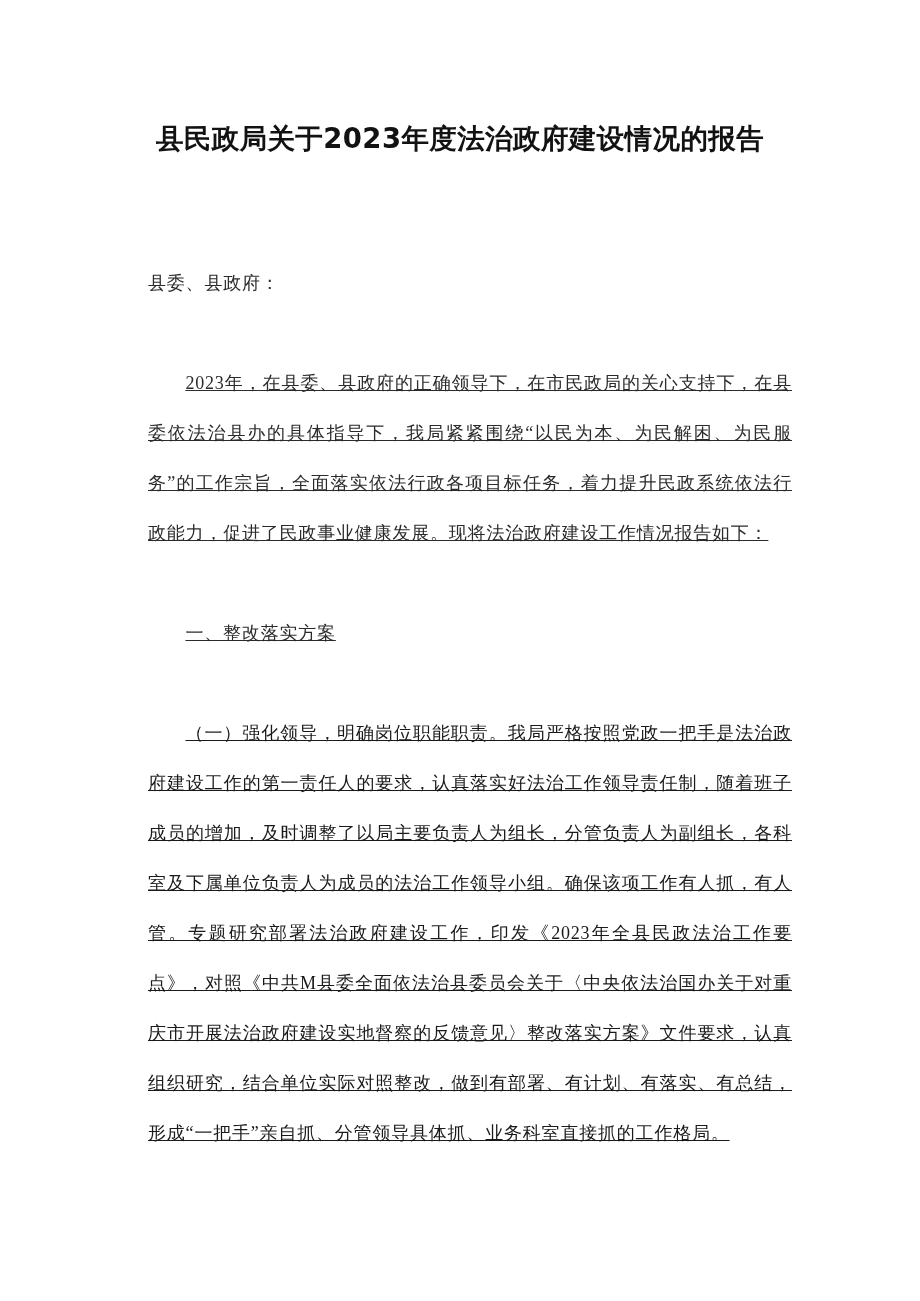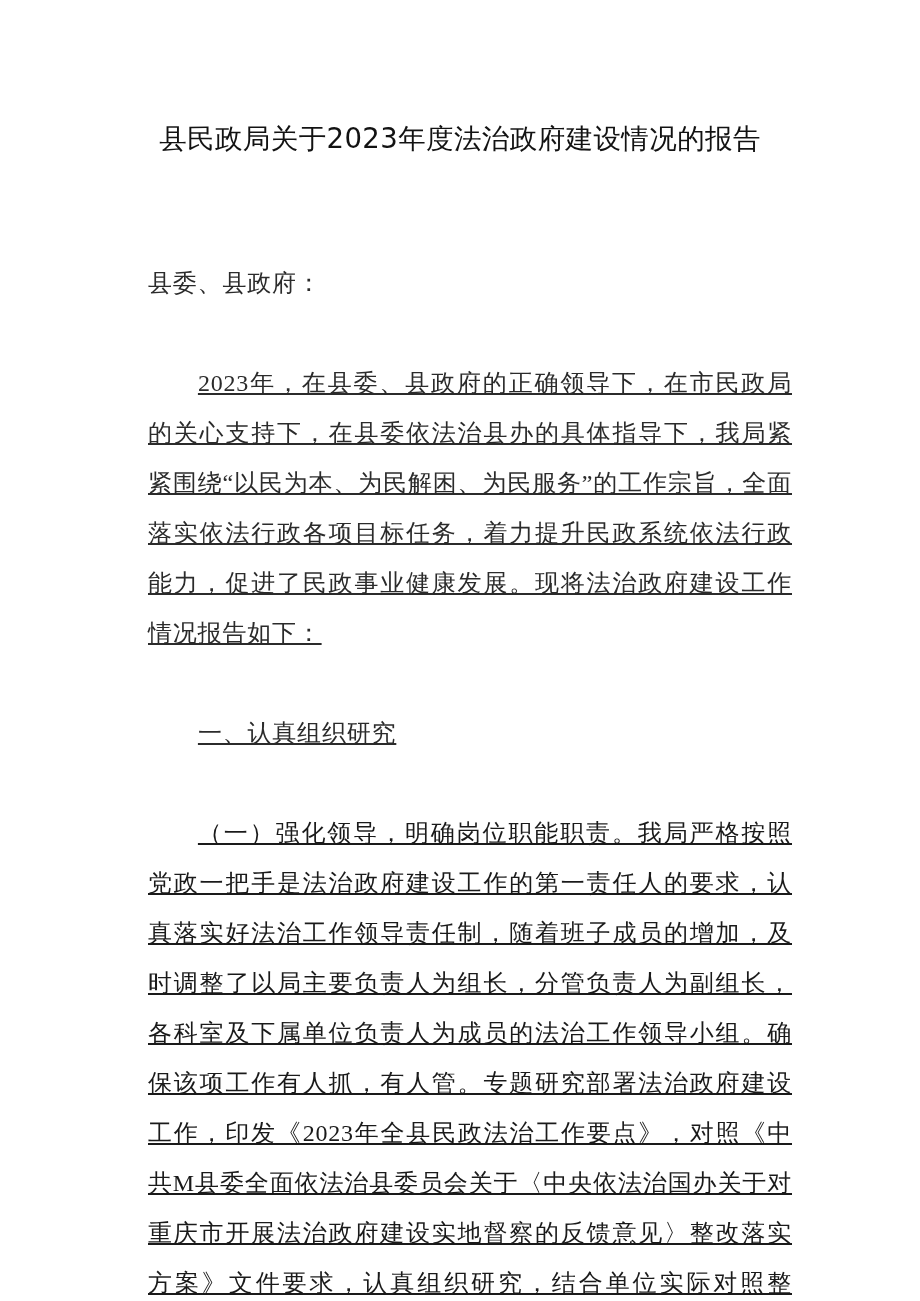--- a/index.html
+++ b/index.html
@@ -25,40 +25,40 @@
   }
 
   
   .doc-title {
     position: absolute;
     left: 115px;
     top: 118px;
     width: 690px;
     text-align: center;
     font-family: "DejaVu Sans", "Liberation Sans", sans-serif;
-    font-weight: 400;
+    font-weight: 700;
     font-size: 27.5px;
     letter-spacing: 0.4px;
     line-height: 40px;
     color: #121212;
     white-space: nowrap;
   }
 
   
   .body-block {
     position: absolute;
     left: 148px;
     top: 258px;
     width: 644px;
   }
 
   .para {
     margin: 0;
     color: #2b2b2b;
-    font-size: 24px;
+    font-size: 18px;
     line-height: 50px;
     text-align: justify;
     text-justify: inter-character;
     text-align-last: left;
     letter-spacing: 0.8px;
     font-family: "Liberation Serif", "DejaVu Serif", serif;
   }
 
   .para.indent {
     text-indent: 2.08em;
@@ -84,20 +84,20 @@
   <div class="body-block">
 
     <p class="para">县委、县政府：</p>
 
     <div class="spacer-1"></div>
 
     <p class="para indent">2023年，在县委、县政府的正确领导下，在市民政局的关心支持下，在县委依法治县办的具体指导下，我局紧紧围绕“以民为本、为民解困、为民服务”的工作宗旨，全面落实依法行政各项目标任务，着力提升民政系统依法行政能力，促进了民政事业健康发展。现将法治政府建设工作情况报告如下：</p>
 
     <div class="spacer-2"></div>
 
-    <p class="para indent">一、认真组织研究</p>
+    <p class="para indent">一、整改落实方案</p>
 
     <div class="spacer-3"></div>
 
     <p class="para indent heavy">（一）强化领导，明确岗位职能职责。我局严格按照党政一把手是法治政府建设工作的第一责任人的要求，认真落实好法治工作领导责任制，随着班子成员的增加，及时调整了以局主要负责人为组长，分管负责人为副组长，各科室及下属单位负责人为成员的法治工作领导小组。确保该项工作有人抓，有人管。专题研究部署法治政府建设工作，印发《2023年全县民政法治工作要点》，对照《中共M县委全面依法治县委员会关于〈中央依法治国办关于对重庆市开展法治政府建设实地督察的反馈意见〉整改落实方案》文件要求，认真组织研究，结合单位实际对照整改，做到有部署、有计划、有落实、有总结，形成“一把手”亲自抓、分管领导具体抓、业务科室直接抓的工作格局。</p>
 
   </div>
 </div>
 
 </body></html>

